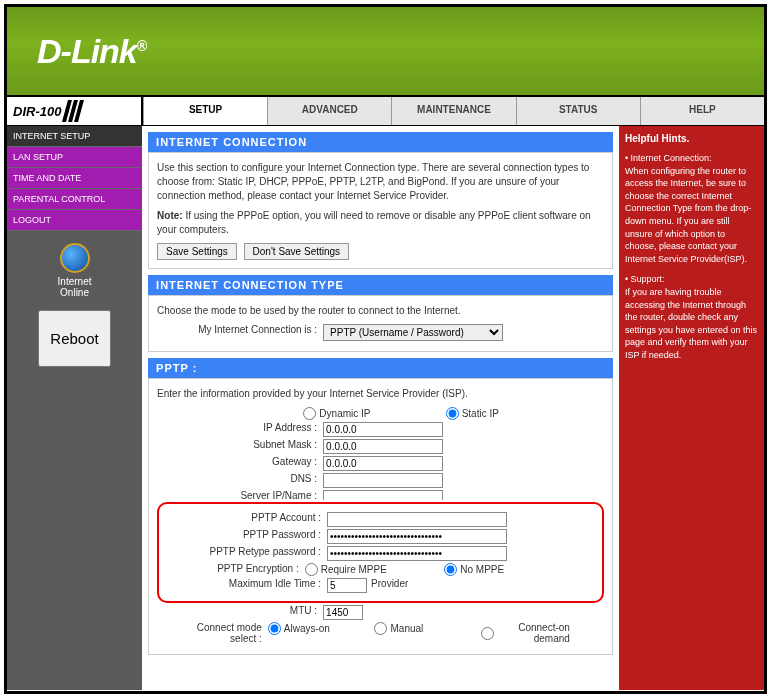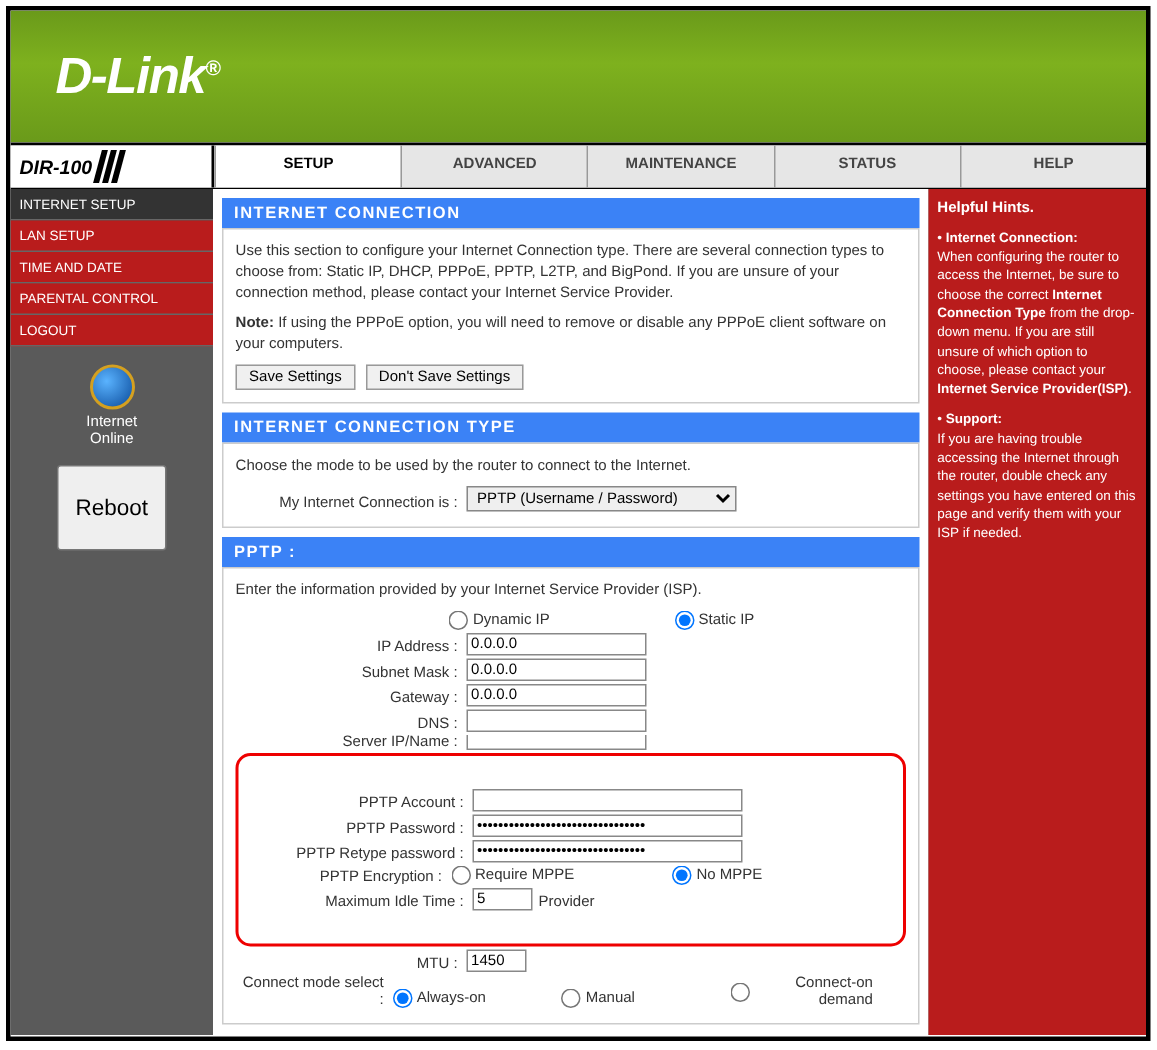--- a/index.html
+++ b/index.html
@@ -11,43 +11,43 @@
 .navrow{display:flex;background:#fff;border-top:2px solid #000;border-bottom:1px solid #000}
 .model{background:#fff;border-right:2px solid #000;padding:0 6px;display:flex;align-items:center;gap:4px;width:136px;height:28px}
 .model-text{font-weight:bold;font-style:italic;font-size:13px}
 .stripes{display:flex;gap:2px}
 .stripes span{width:4px;height:22px;background:#000;transform:skewX(-15deg)}
 .tab{flex:1;text-align:center;font-size:10px;font-weight:bold;padding:7px 0;border-left:1px solid #999;color:#444;cursor:pointer}
 .tab.active{background:#fff;color:#000}
 .tab:not(.active){background:#e6e6e6}
 .body{display:flex;height:calc(100% - 120px);background:#5a5a5a}
 .sidebar{width:136px;background:#5a5a5a}
-.side-item{background:#b91c1c;color:#fff;font-size:9px;padding:5px 6px;border-bottom:1px solid #666;cursor:pointer}
+.side-item{background:#a21caf;color:#fff;font-size:9px;padding:5px 6px;border-bottom:1px solid #666;cursor:pointer}
 .side-item.sel{background:#333}
 .globe{text-align:center;margin:12px 0;color:#fff;font-size:10px}
 .globe-icon{width:30px;height:30px;border-radius:50%;background:radial-gradient(circle at 35% 35%,#5ab3ff,#0a4a9a);margin:0 auto 3px;border:2px solid #d4a020}
 .reboot{text-align:center}
 .reboot button{font-size:15px;padding:18px 10px}
 .main{width:480px;background:#fff;padding:6px;overflow:hidden}
 .section-hdr{background:#3b82f6;color:#fff;font-size:11px;font-weight:bold;padding:4px 8px;letter-spacing:1px}
 .section-body{border:1px solid #ccc;padding:8px;font-size:10px;color:#333;margin-bottom:6px}
 .section-body p{margin-bottom:6px;line-height:1.4}
 .btn{font-size:10px;padding:2px 8px;margin-right:4px;border:1px solid #999;background:#f0f0f0;cursor:pointer}
-.form-row{display:flex;align-items:flex-end;margin:2px 4px}
+.form-row{display:flex;align-items:flex-start;margin:2px 16px}
 .form-row label{width:150px;text-align:right;padding-right:6px;font-size:10px}
 .form-row input[type=text],.form-row input[type=password],.form-row select{font-size:10px;padding:1px 2px;border:1px solid #888}
 .form-row .w120{width:120px}
 .form-row .w180{width:180px}
 .form-row .w40{width:40px}
-.highlight{border:2px solid #e00;border-radius:10px;padding:20px 2px;margin:2px 0}
+.highlight{border:2px solid #e00;border-radius:10px;padding:6px 2px;margin:2px 0}
 .radio-opt{display:inline-flex;align-items:center;margin-right:12px;font-size:10px}
 .radio-opt input{margin-right:3px}
 .hints{width:146px;background:#b91c1c;color:#fff;font-size:9px;padding:6px;line-height:1.4}
 .hints h4{font-size:10px;margin-bottom:6px}
-.hints b{font-weight:bold}
+.hints b{font-weight:normal}
 </style>
 </head>
 <body>
 
 <div class="frame">
  <div class="banner">
    <span class="logo"><span>D-Link</span><sup>®</sup></span>
  </div>
  <div class="navrow">
    <div class="model">

